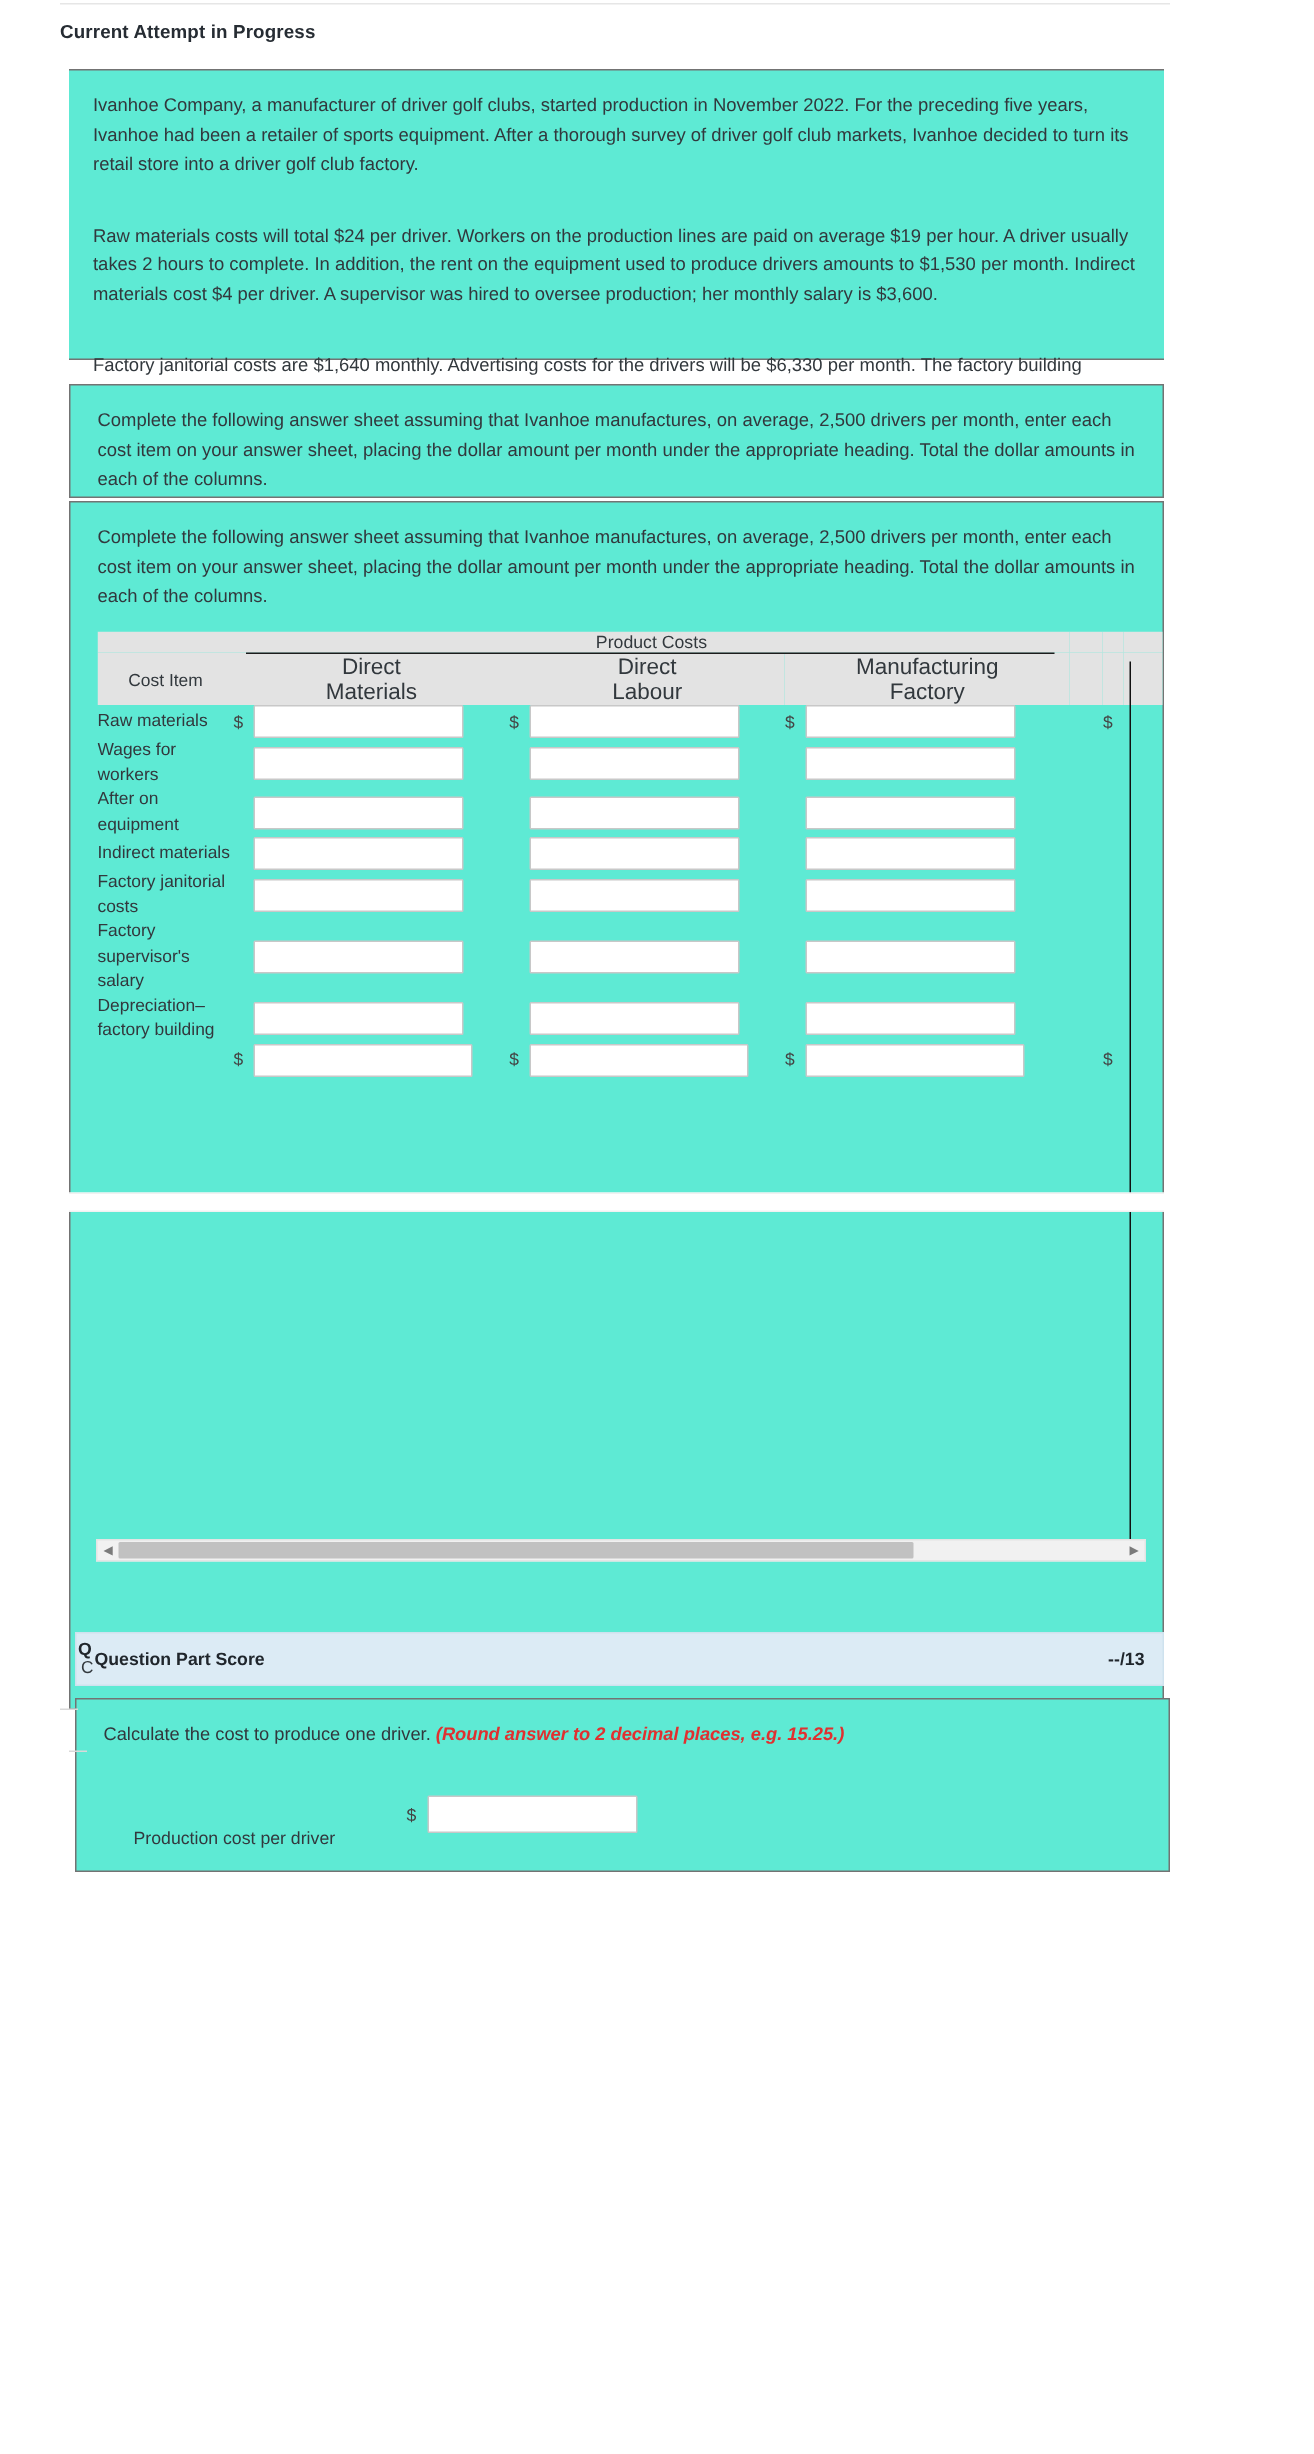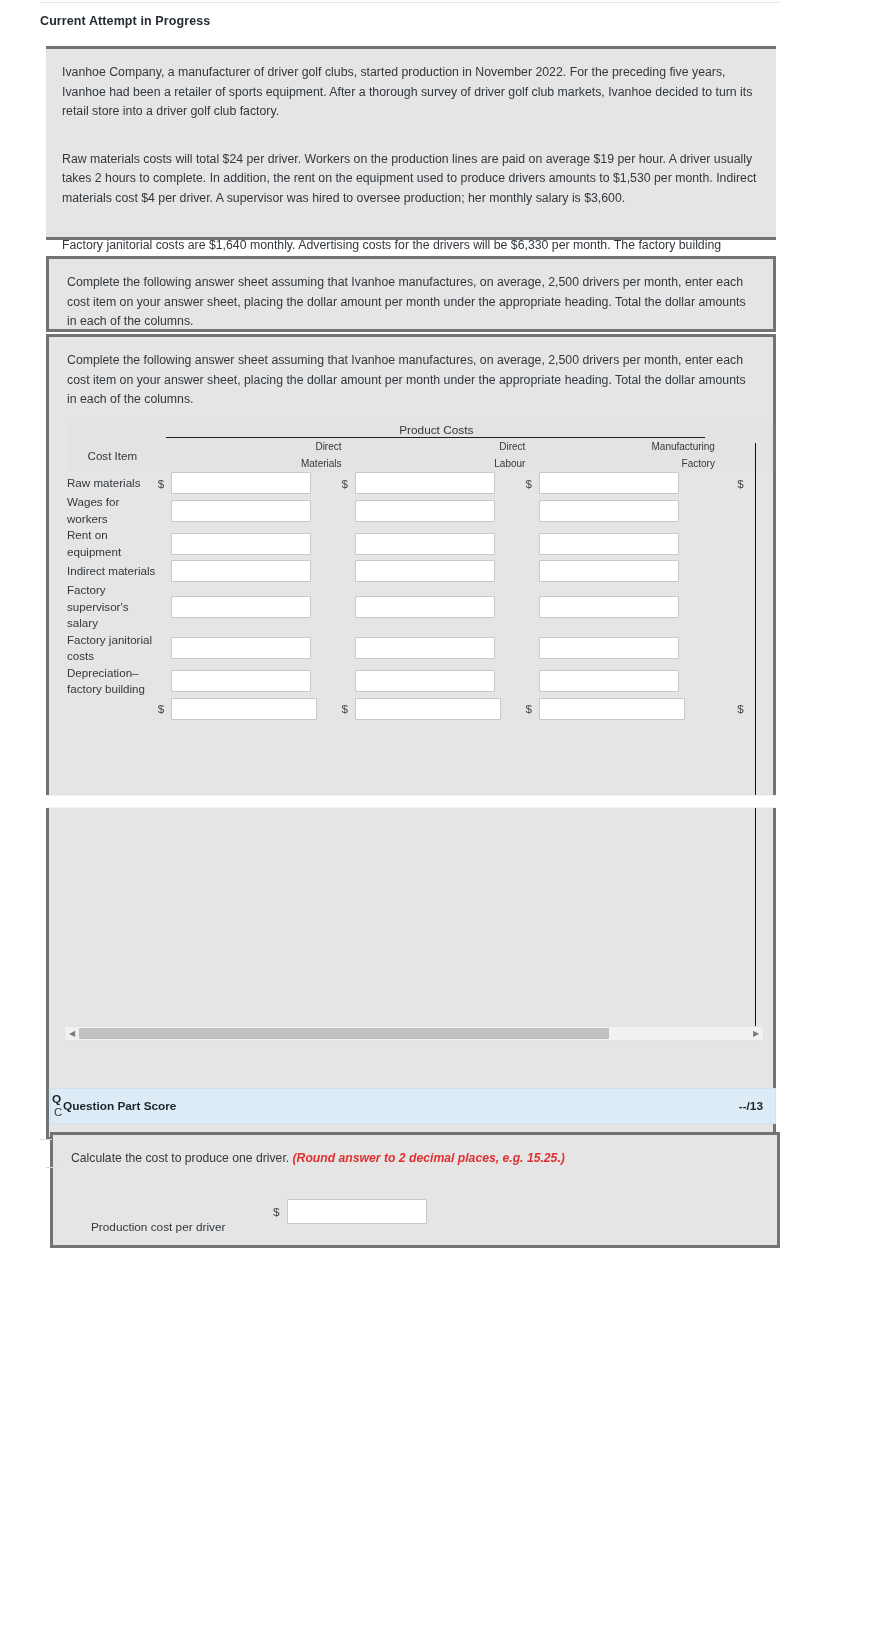--- a/index.html
+++ b/index.html
@@ -37,22 +37,22 @@
     left: 40px; top: 14px;
     font-size: 12.5px;
     font-weight: bold;
     color: #262c33;
     letter-spacing: .1px;
   }
 
   
   .card {
     position: absolute;
-    background: #e5e5e5;
-    border: 3px solid #737373;
+    background: #5eead4;
+    border: 1px solid #737373;
     box-sizing: border-box;
   }
 
   .para {
     font-size: 12.3px;
     line-height: 19.5px;
     color: #32383d;
     margin: 0;
   }
   .para + .para { margin-top: 28px; }
@@ -110,22 +110,22 @@
     font-size: 11.8px;
     color: #32383d;
     padding: 11px 0 6px 0;
   }
   .hdr-rule {
     height: 0;
     border-bottom: 1.3px solid #1c1c1c;
     margin: 0 10px 0 8px;
   }
   .hdr-col {
-    text-align: right;
-    font-size: 10px;
+    text-align: center;
+    font-size: 15px;
     line-height: 17px;
     color: #32383d;
     padding: 6px 4px 7px 4px;
   }
   .hdr-costitem {
     text-align: center;
     font-size: 11.6px;
     color: #32383d;
     vertical-align: bottom;
     padding-bottom: 7px;
@@ -437,21 +437,21 @@
               <td class="cellbox"><input class="amt" type="text" style=""></td>
               <td class="dollar"></td>
               <td class="cellbox"><input class="amt" type="text" style=""></td>
               <td class="dollar"></td>
               <td class="cellbox"><input class="amt" type="text" style=""></td>
               <td></td>
               <td class="dollar"></td>
               <td></td>
             </tr>
             <tr>
-              <td class="row-label">Rent on equipment</td>
+              <td class="row-label">After on equipment</td>
               <td class="dollar"></td>
               <td class="cellbox"><input class="amt" type="text" style=""></td>
               <td class="dollar"></td>
               <td class="cellbox"><input class="amt" type="text" style=""></td>
               <td class="dollar"></td>
               <td class="cellbox"><input class="amt" type="text" style=""></td>
               <td></td>
               <td class="dollar"></td>
               <td></td>
             </tr>
@@ -461,33 +461,33 @@
               <td class="cellbox"><input class="amt" type="text" style=""></td>
               <td class="dollar"></td>
               <td class="cellbox"><input class="amt" type="text" style=""></td>
               <td class="dollar"></td>
               <td class="cellbox"><input class="amt" type="text" style=""></td>
               <td></td>
               <td class="dollar"></td>
               <td></td>
             </tr>
             <tr>
+              <td class="row-label">Factory janitorial costs</td>
+              <td class="dollar"></td>
+              <td class="cellbox"><input class="amt" type="text" style=""></td>
+              <td class="dollar"></td>
+              <td class="cellbox"><input class="amt" type="text" style=""></td>
+              <td class="dollar"></td>
+              <td class="cellbox"><input class="amt" type="text" style=""></td>
+              <td></td>
+              <td class="dollar"></td>
+              <td></td>
+            </tr>
+            <tr>
               <td class="row-label">Factory supervisor's salary</td>
-              <td class="dollar"></td>
-              <td class="cellbox"><input class="amt" type="text" style=""></td>
-              <td class="dollar"></td>
-              <td class="cellbox"><input class="amt" type="text" style=""></td>
-              <td class="dollar"></td>
-              <td class="cellbox"><input class="amt" type="text" style=""></td>
-              <td></td>
-              <td class="dollar"></td>
-              <td></td>
-            </tr>
-            <tr>
-              <td class="row-label">Factory janitorial costs</td>
               <td class="dollar"></td>
               <td class="cellbox"><input class="amt" type="text" style=""></td>
               <td class="dollar"></td>
               <td class="cellbox"><input class="amt" type="text" style=""></td>
               <td class="dollar"></td>
               <td class="cellbox"><input class="amt" type="text" style=""></td>
               <td></td>
               <td class="dollar"></td>
               <td></td>
             </tr>

